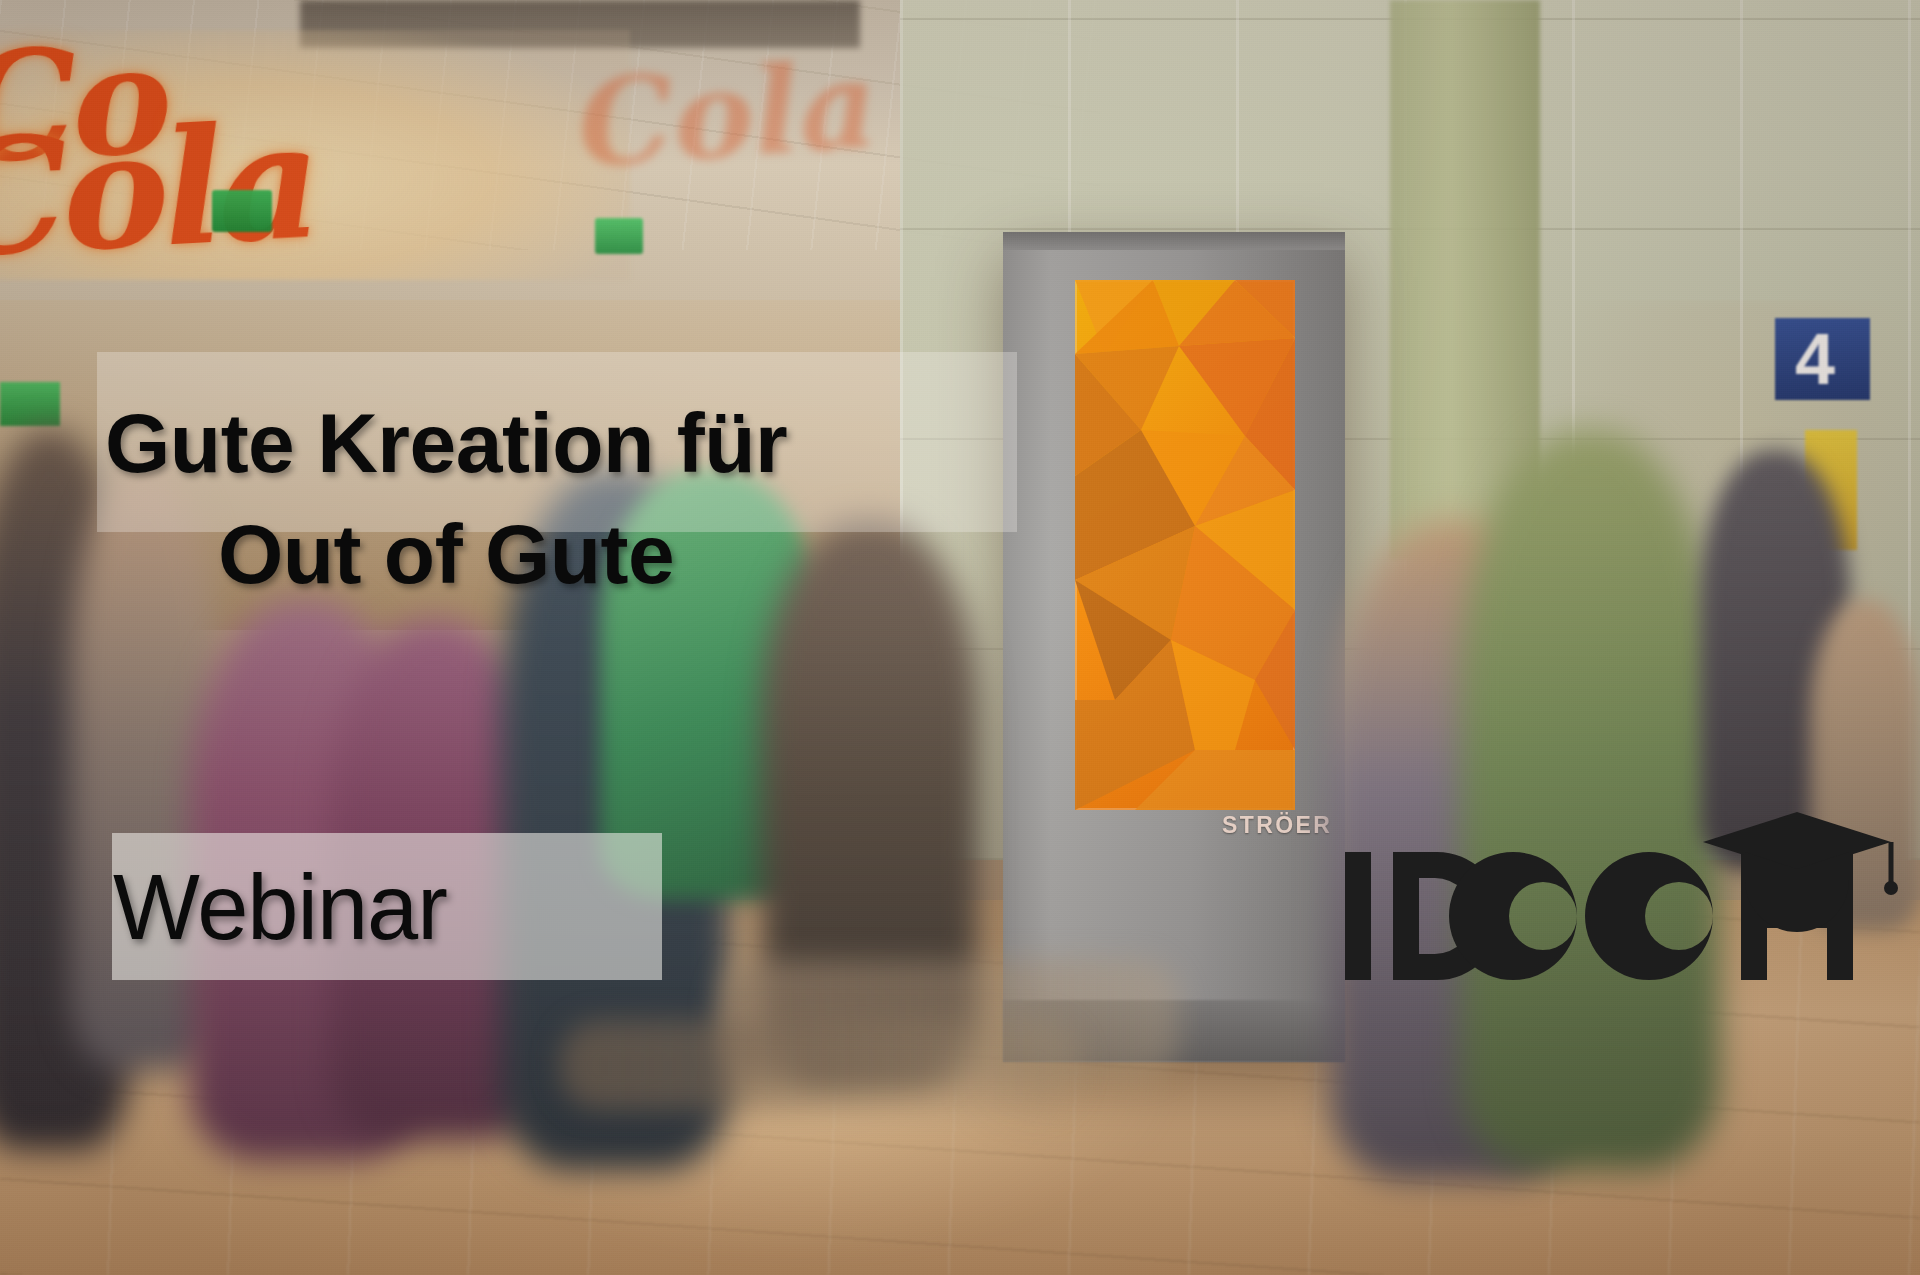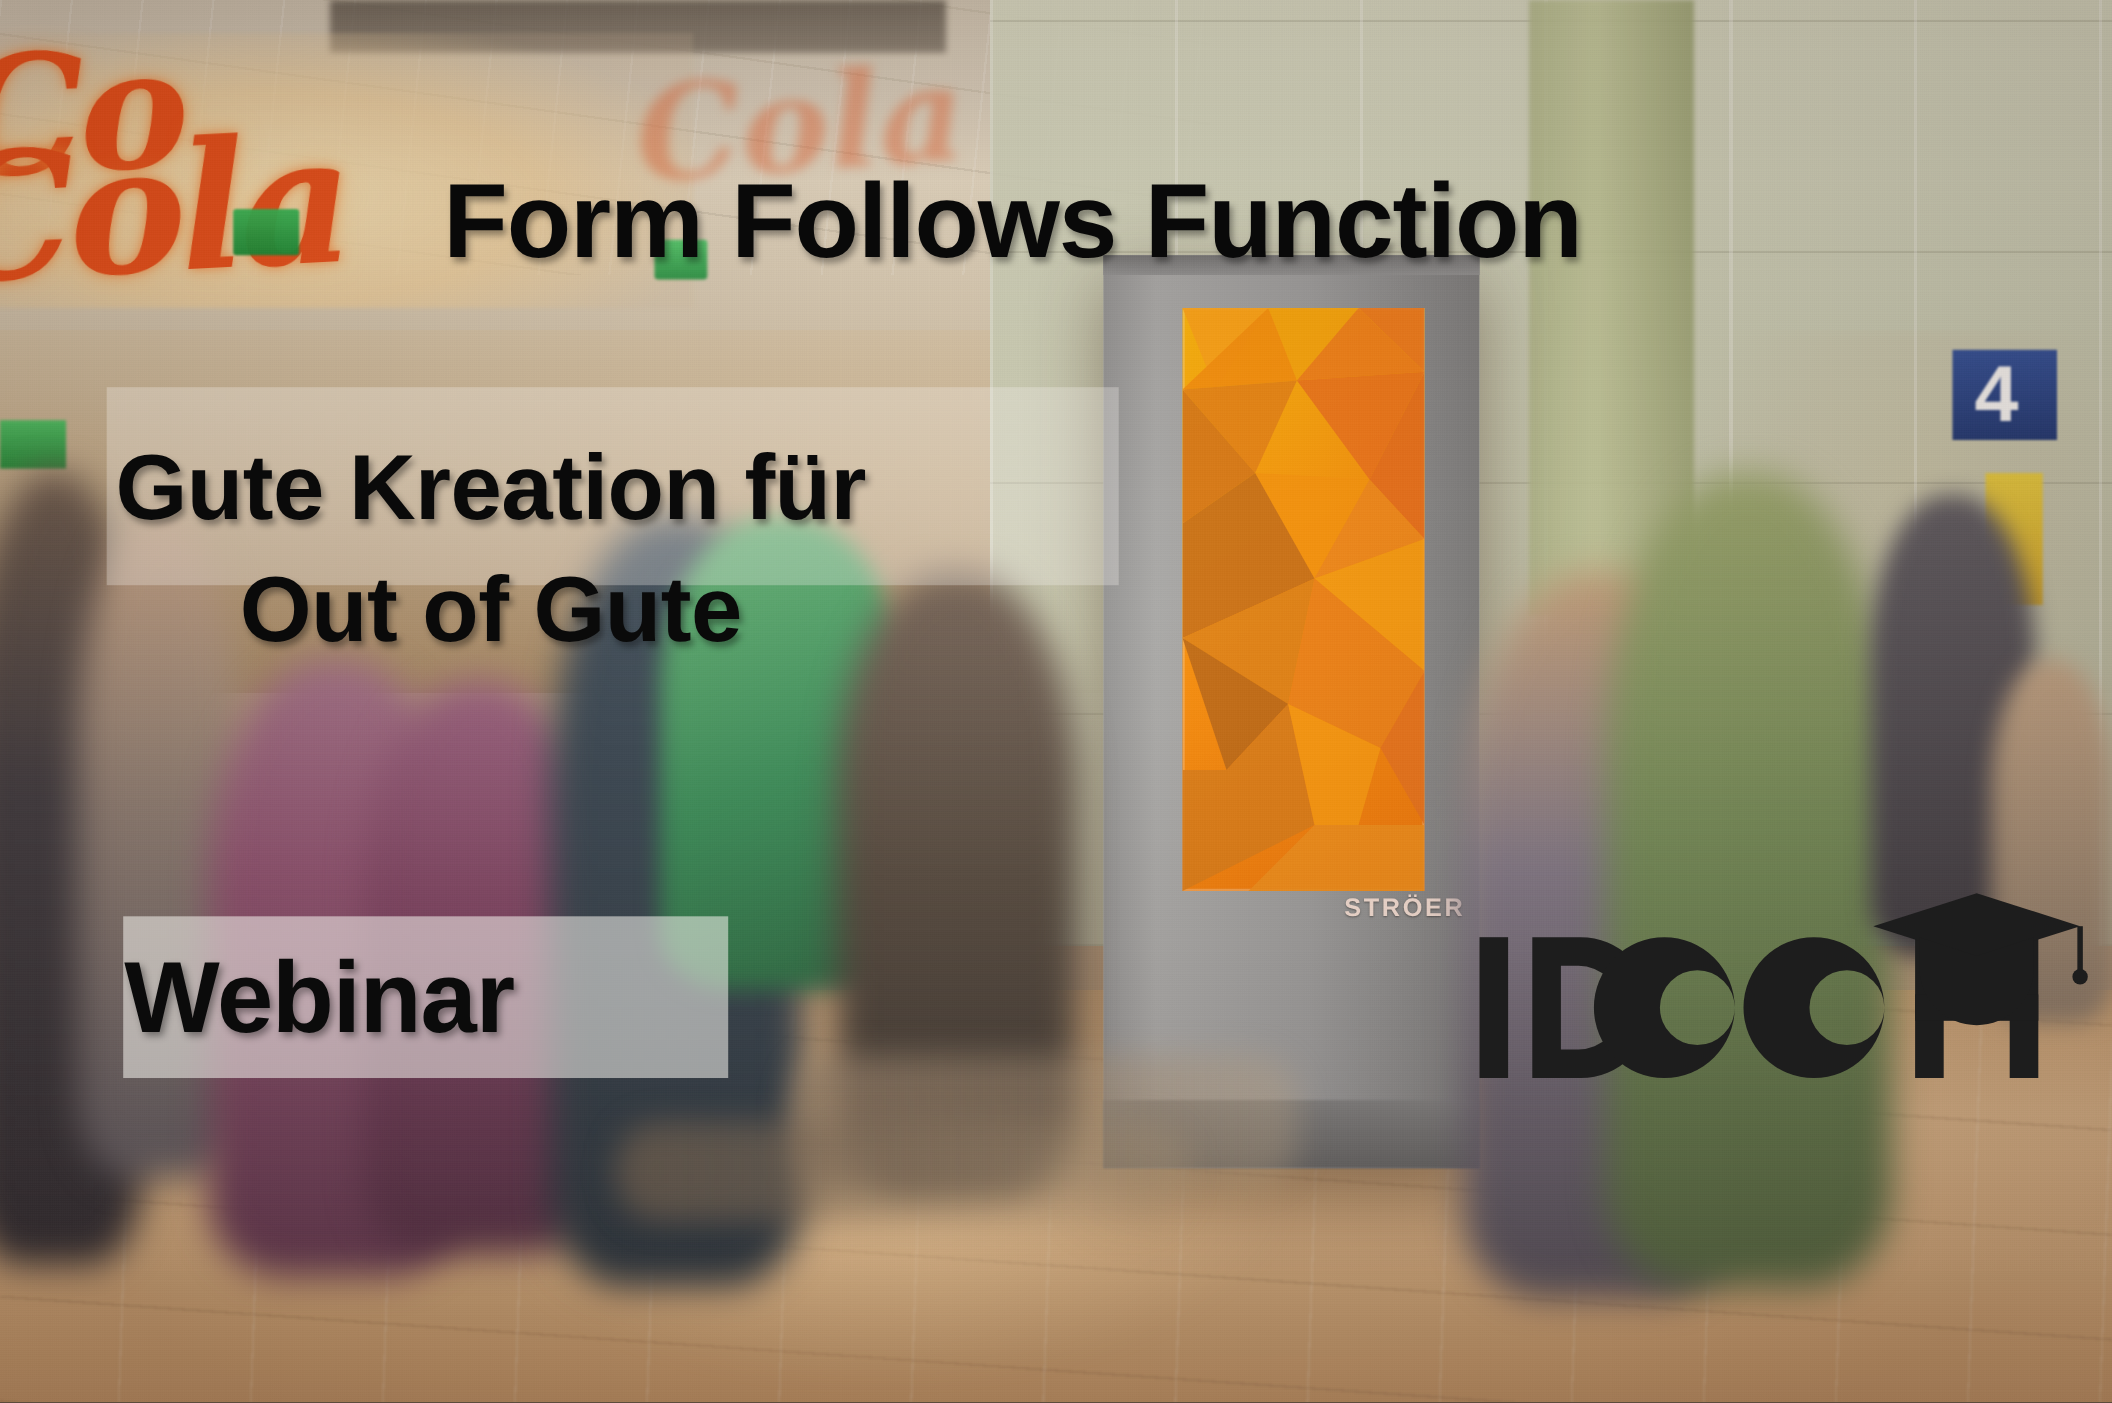--- a/index.html
+++ b/index.html
@@ -205,21 +205,21 @@
     font-size:84px;font-weight:700;color:#0a0a0a;
     line-height:1.32;
     letter-spacing:-.5px;
     text-shadow:3px 4px 6px rgba(0,0,0,.35);
     text-align:center;
   }
   .subhead div{white-space:nowrap;}
   .webinar{
     position:absolute;
     left:113px;top:855px;
-    font-size:92px;font-weight:700;color:#0b0b0b;
+    font-size:92px;font-weight:400;color:#0b0b0b;
     letter-spacing:-1px;
     text-shadow:3px 4px 7px rgba(0,0,0,.38);
   }
 
   
   .logo{
     position:absolute;
     left:1345px;top:830px;
     width:560px;height:160px;
   }
@@ -318,21 +318,20 @@
     <div class="person blur-mid" style="left:1700px;top:450px;width:150px;height:420px;background:linear-gradient(180deg,#5c5a63,#3a3942);"></div>
     <div class="person blur-mid" style="left:1810px;top:600px;width:110px;height:330px;background:linear-gradient(180deg,#c7a98a,#8c7c6c);"></div>
 
     <div class="grade"></div>
     <div class="grain"></div>
   </div>
 
   <div class="veil-mid"></div>
   <div class="veil-webinar"></div>
 
-  <h1 class="headline">Form Follows Function</h1>
 
   <div class="subhead">
     <div>Gute Kreation für</div>
     <div>Out of Gute</div>
   </div>
 
   <div class="webinar">Webinar</div>
 
   <div class="logo">
     <svg width="560" height="172" viewBox="0 0 560 172" aria-hidden="true">

